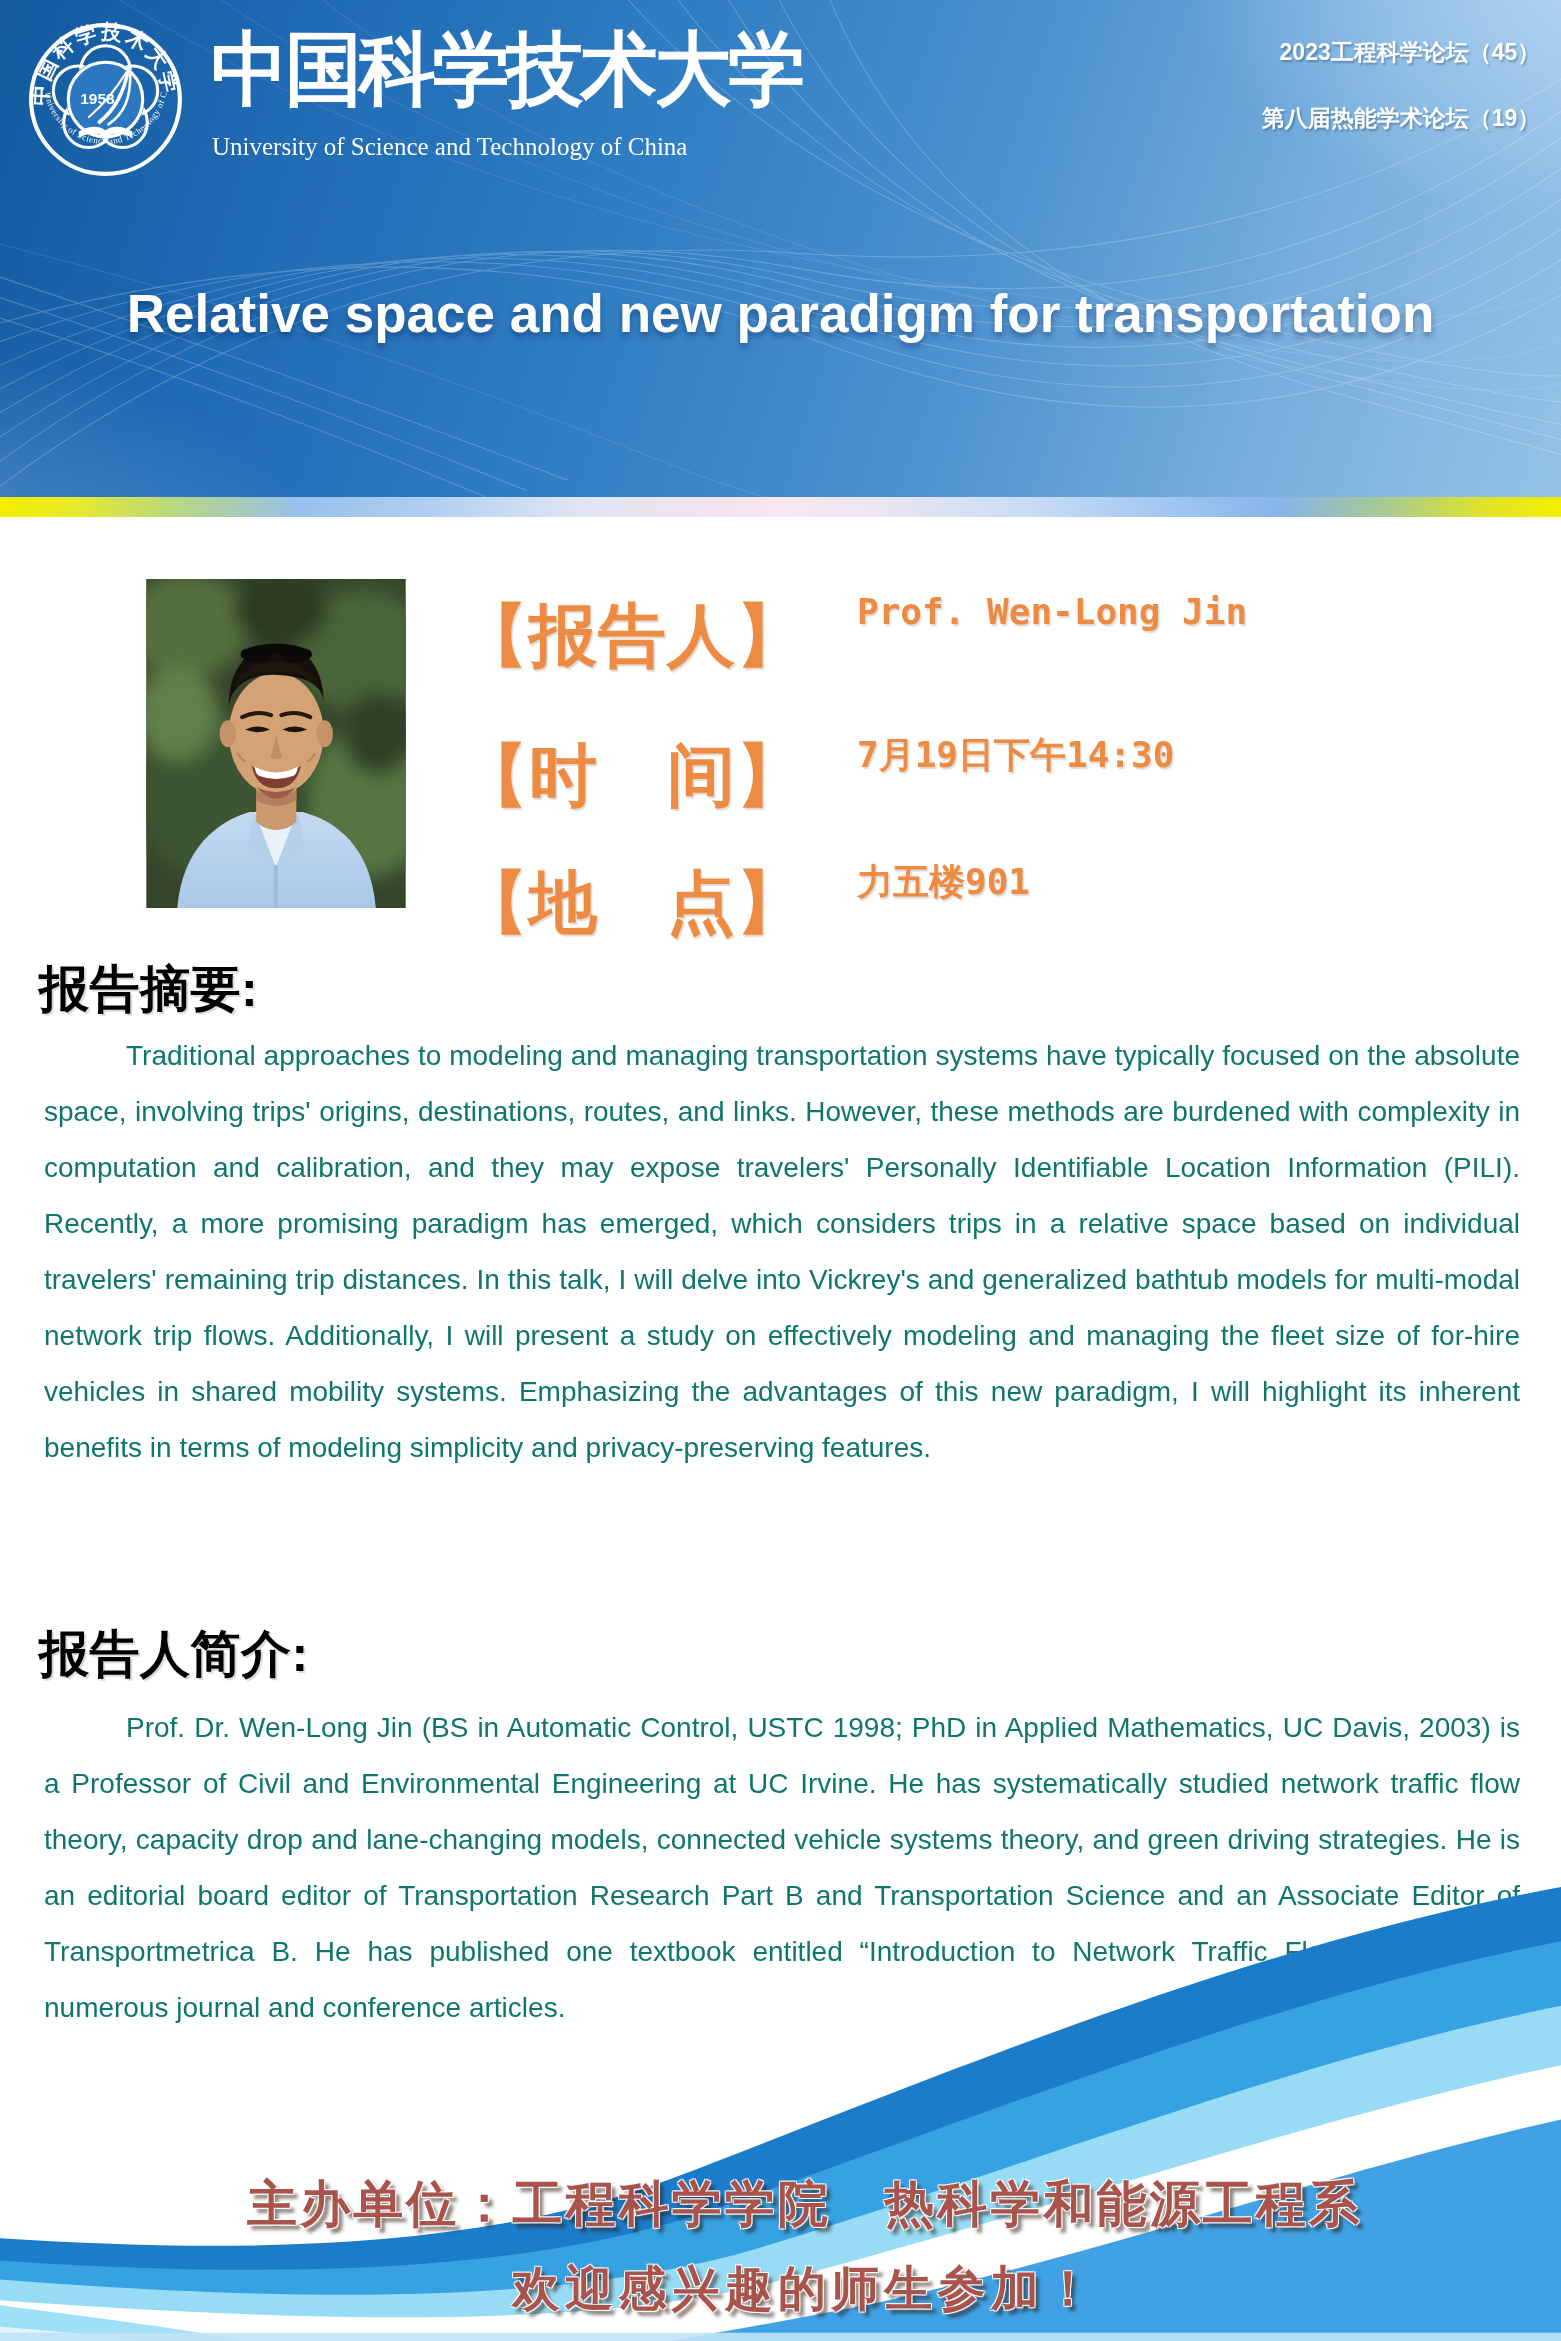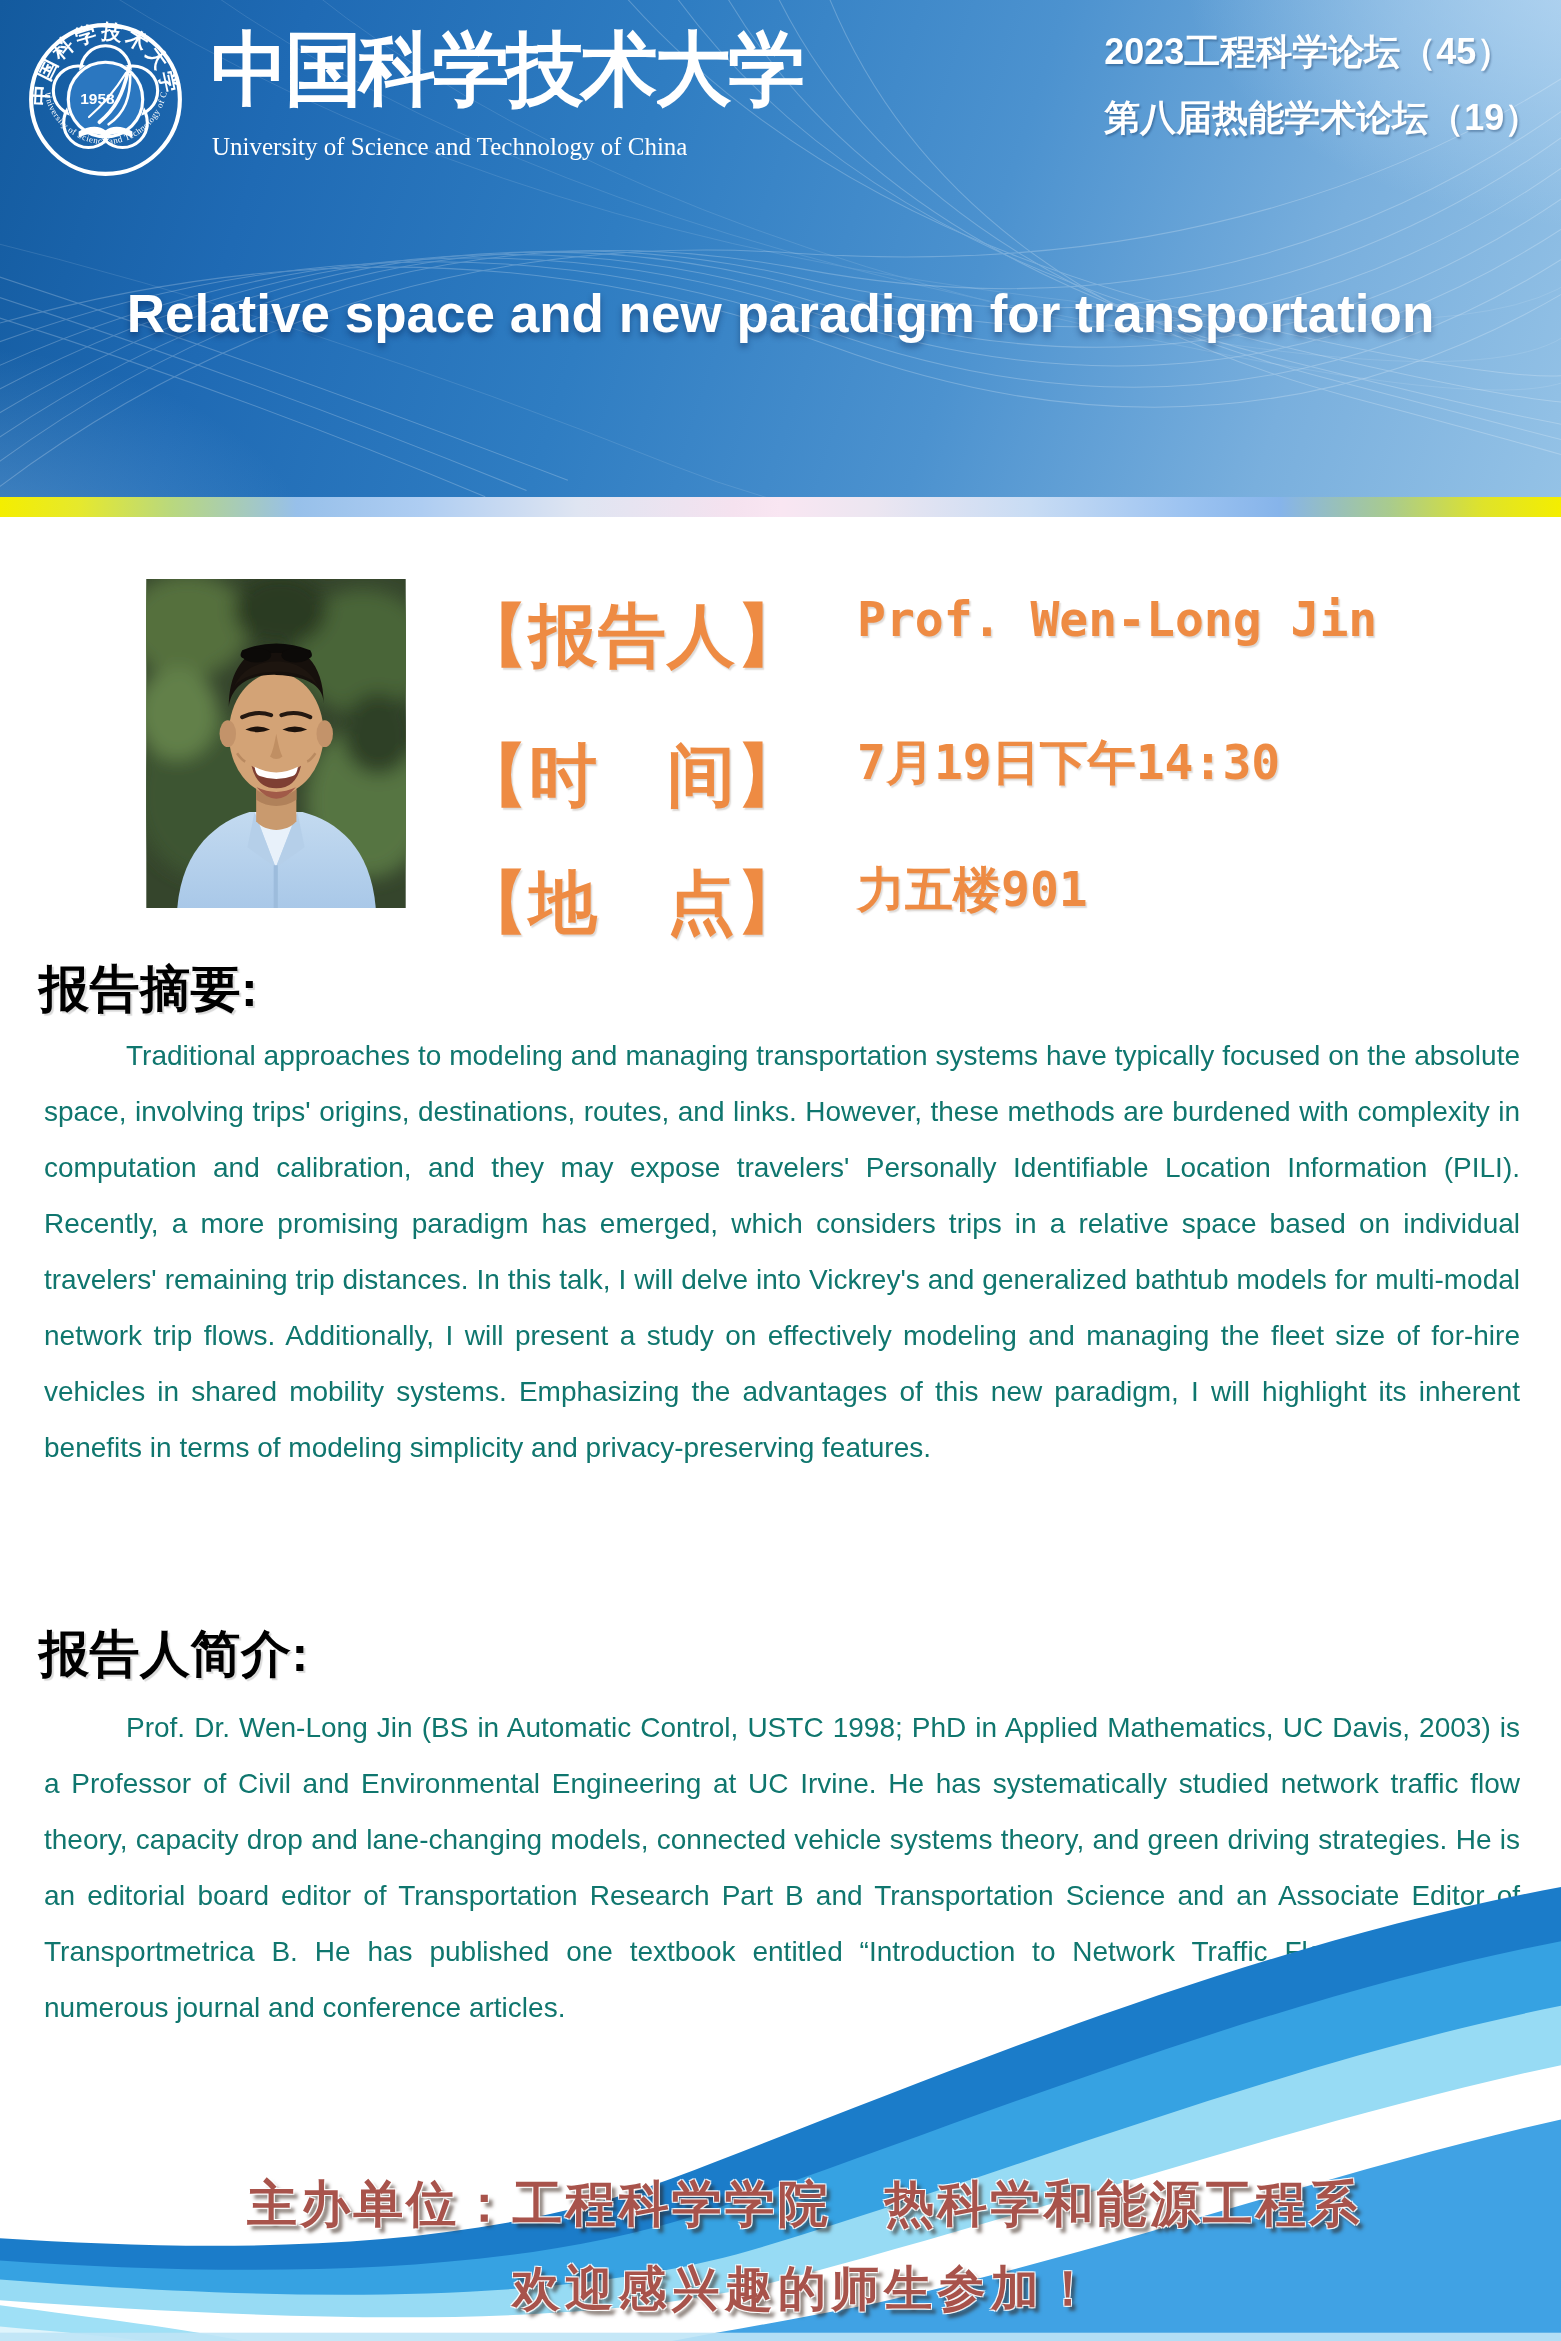--- a/index.html
+++ b/index.html
@@ -17,42 +17,42 @@
 
   .logo-wrap{position:absolute;left:27px;top:20.7px;width:157px;height:157px;}
 
   .uni-cn{position:absolute;left:211px;top:20.7px;width:573px;color:#ffffff;
     font-family:"Liberation Serif","DejaVu Serif",serif;font-weight:bold;
     font-size:77px;letter-spacing:-3.1px;line-height:98px;white-space:nowrap;
     transform:scaleY(1.05);}
   .uni-en{position:absolute;left:212px;top:133px;width:568px;color:#ffffff;
     font-family:"Liberation Serif","DejaVu Serif",serif;font-size:25px;white-space:nowrap;}
 
-  .forum-lines{position:absolute;right:20.7px;top:18.6px;text-align:left;color:#ffffff;
-    font-weight:bold;font-size:36px;line-height:66px;white-space:nowrap;
+  .forum-lines{position:absolute;right:20.7px;top:18.6px;text-align:right;color:#ffffff;
+    font-weight:bold;font-size:23px;line-height:66px;white-space:nowrap;
     text-shadow:1.5px 1.5px 2.1px rgba(0,30,70,.3);}
 
   .poster-title{position:absolute;left:0;top:274px;width:1561px;text-align:center;color:#ffffff;
     font-weight:bold;font-size:53px;line-height:80px;
     text-shadow:0 3.6px 6.2px rgba(0,25,70,.4);}
 
   
   .stripe{position:absolute;left:0;top:497px;width:1561px;height:19.6px;
     background:linear-gradient(90deg,
       #f4ee00 0%, #e6e92c 5%, #b9d87e 11%, #97c0ea 19%, #aecdf2 27%,
       #dfe5f2 37%, #f5e2ef 47%, #f9e6f2 50%, #ece6f1 56%, #c8dcf4 66%,
       #9cc3f1 76%, #86b4ea 82%, #a9cb8e 89%, #dfe32a 95%, #f4ee00 100%);}
 
   
   .photo{position:absolute;left:146px;top:579px;width:260px;height:329px;}
 
   .info-row{position:absolute;left:460px;white-space:nowrap;}
   .info-label{display:inline-block;width:330px;color:#ee8b43;font-weight:bold;font-size:68px;
     letter-spacing:1px;text-shadow:1.5px 2.1px 1.5px rgba(60,40,20,.18);vertical-align:top;}
-  .info-value{display:inline-block;margin-left:67px;color:#ee8b43;font-weight:bold;font-size:48px;
+  .info-value{display:inline-block;margin-left:67px;color:#ee8b43;font-weight:bold;font-size:36px;
     font-family:"DejaVu Sans Mono","Liberation Mono",monospace;
     text-shadow:1.5px 2.1px 1.5px rgba(60,40,20,.18);vertical-align:top;}
   .row1{top:591px;} .row2{top:731px;} .row3{top:858px;}
 
   
   .sec-heading{position:absolute;left:39px;color:#000;font-weight:900;font-size:50px;
     letter-spacing:0.5px;text-shadow:2.1px 2.1px 1px rgba(0,0,0,.15);white-space:nowrap;}
   .h-abstract{top:956px;text-align:center;} .h-bio{top:1621px;}
 
   .body-par{position:absolute;left:44px;width:1476px;color:#0f766e;

